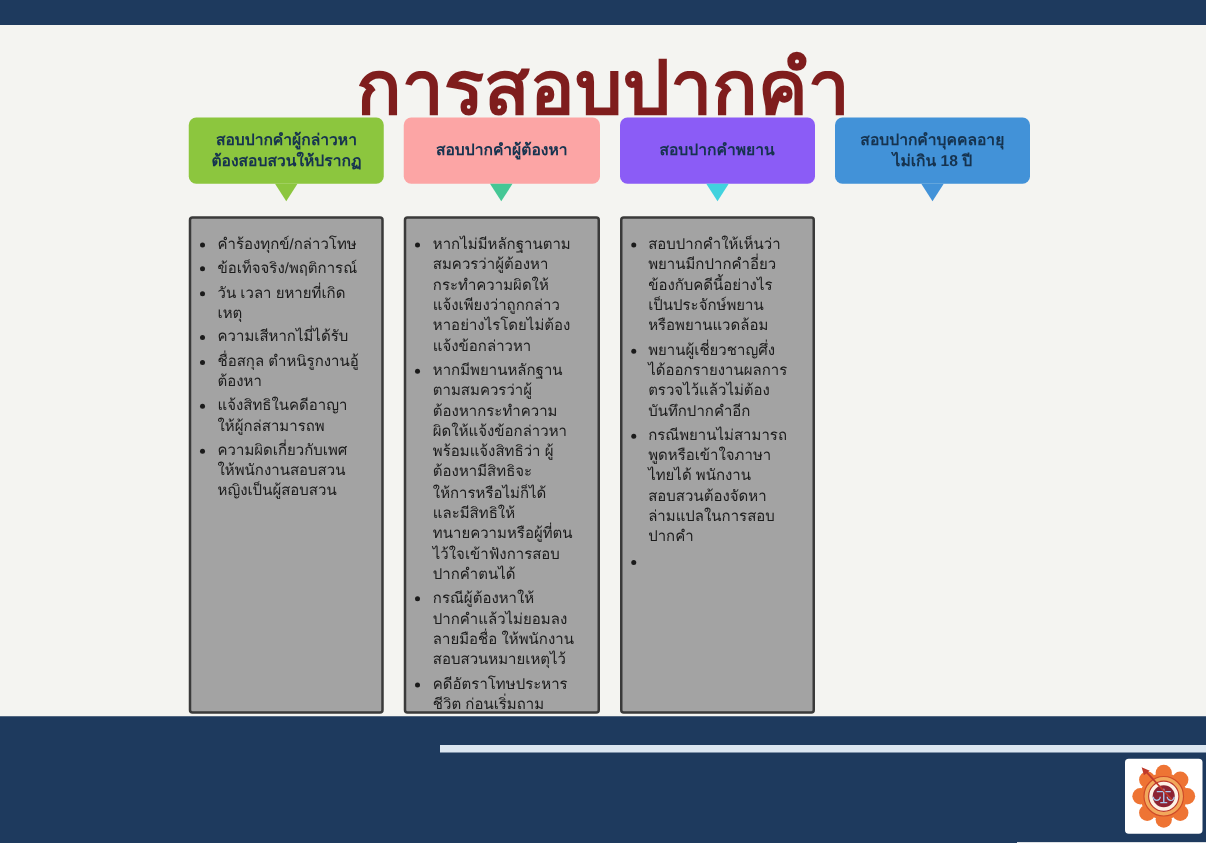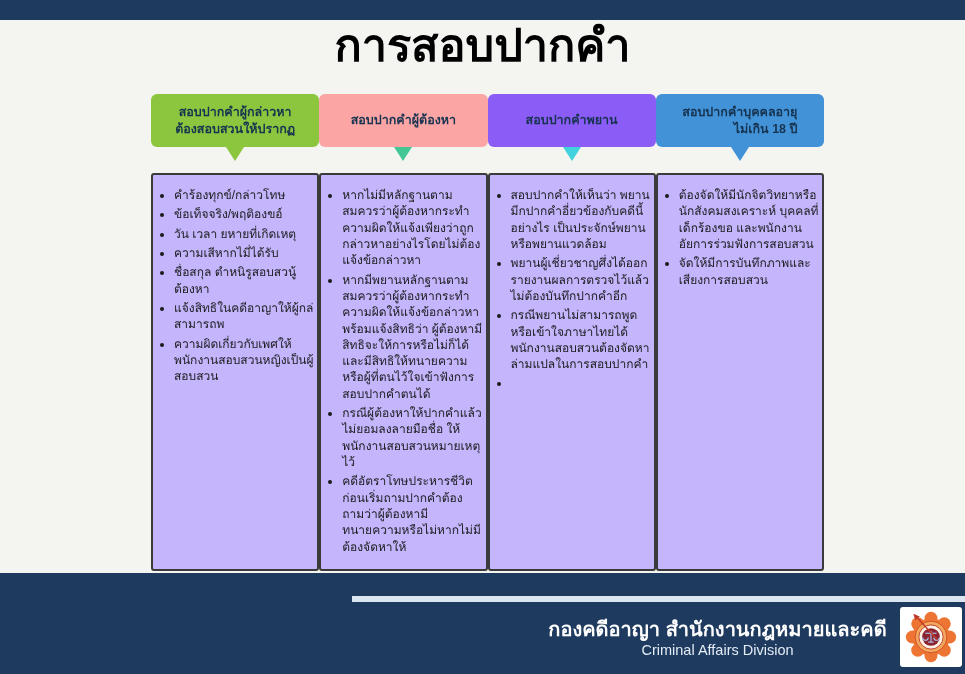--- a/index.html
+++ b/index.html
@@ -3,40 +3,40 @@
 <meta charset="utf-8">
 <style>
   html,body{margin:0;padding:0;}
   .page{
     position:relative;width:965px;height:674px;overflow:hidden;
     background:#f4f4f1;
     font-family:"Liberation Sans","DejaVu Sans",sans-serif;
   }
   .topbar{position:absolute;top:0;left:0;right:0;height:20px;background:#1e3a5e;}
   .title{
-    position:absolute;top:9px;left:0;right:0;margin:0;
-    text-align:center;font-size:45px;font-weight:800;color:#000000;
+    position:absolute;top:22px;left:0;right:0;margin:0;
+    text-align:center;font-size:60px;font-weight:800;color:#7f1d1d;
   }
-  .columns{position:absolute;left:151px;top:94px;width:673px;display:flex;}
+  .columns{position:absolute;left:151px;top:94px;width:673px;display:flex;gap:16px;}
   .column{flex:1 1 0;display:flex;flex-direction:column;min-width:0;}
   .col-header{
     min-height:53px;border-radius:6px;box-sizing:border-box;padding:4px 6px;
     display:flex;align-items:center;justify-content:center;text-align:center;
     font-weight:bold;font-size:12.5px;line-height:1.3;color:#16334f;
     white-space:pre-line;
   }
   .pointer{
     width:0;height:0;margin:0 auto;
     border-left:9px solid transparent;border-right:9px solid transparent;
     border-top:14px solid #000;
   }
   .content-box{
     margin-top:12px;height:398px;box-sizing:border-box;
-    background:#c4b5fd;border:2px solid #3a3a3a;border-radius:3px;
-    padding:12px 0 8px 0;overflow:hidden;
+    background:#a3a3a3;border:2px solid #3a3a3a;border-radius:3px;
+    padding:12px 16px 8px 0;overflow:hidden;
   }
   .bullets{margin:0;padding:0 2px 0 21px;font-size:12px;line-height:1.36;color:#1b1b1b;}
   .bullets li{margin-bottom:3px;}
   .footer{position:absolute;left:0;right:0;bottom:0;height:101px;background:#1e3a5e;}
   .footer-divider{position:absolute;left:352px;right:0;top:23px;height:6px;background:#dbe6f1;}
   .footer-text{position:absolute;left:485px;width:465px;top:44px;text-align:center;color:#ffffff;}
   .org-th{font-size:20px;font-weight:bold;line-height:24px;}
   .org-en{font-size:14.5px;line-height:19px;color:#e3ebf5;}
   .logo{
     position:absolute;left:900px;top:34px;width:62px;height:60px;
@@ -52,24 +52,24 @@
   <h1 class="title">การสอบปากคำ</h1>
 
   <div class="columns">
   <div class="column">
     <div class="col-header" style="background: rgb(140, 198, 62);">สอบปากคำผู้กล่าวหา
 ต้องสอบสวนให้ปรากฏ</div>
     <div class="pointer" style="border-top-color: rgb(140, 198, 62);"></div>
     <div class="content-box">
       <ul class="bullets">
             <li>คำร้องทุกข์/กล่าวโทษ</li>
-            <li>ข้อเท็จจริง/พฤติองขอ์</li>
+            <li>ข้อเท็จจริง/พฤติการณ์</li>
             <li>วัน เวลา ยหายที่เกิดเหตุ</li>
             <li>ความเสีหากไมี่ได้รับ</li>
-            <li>ชื่อสกุล ตำหนิรูสอบสวนู้ต้องหา</li>
+            <li>ชื่อสกุล ตำหนิรูกงานอู้ต้องหา</li>
             <li>แจ้งสิทธิในคดีอาญาให้ผู้กล่สามารถพ</li>
             <li>ความผิดเกี่ยวกับเพศให้พนักงานสอบสวนหญิงเป็นผู้สอบสวน</li>
           </ul>
     </div>
   </div>
 
   <div class="column">
     <div class="col-header" style="background: #fca5a5;">สอบปากคำผู้ต้องหา</div>
     <div class="pointer" style="border-top-color: rgb(69, 199, 149);"></div>
     <div class="content-box">
@@ -89,38 +89,28 @@
       <ul class="bullets">
             <li>สอบปากคำให้เห็นว่า พยานมีกปากคำอี่ยวข้องกับคดีนี้อย่างไร เป็นประจักษ์พยานหรือพยานแวดล้อม</li>
             <li>พยานผู้เชี่ยวชาญศึ่งได้ออกรายงานผลการตรวจไว้แล้วไม่ต้องบันทึกปากคำอีก</li>
             <li>กรณีพยานไม่สามารถพูดหรือเข้าใจภาษาไทยได้ พนักงานสอบสวนต้องจัดหาล่ามแปลในการสอบปากคำ</li>
             <li></li>
           </ul>
     </div>
   </div>
 
   <div class="column">
-    <div class="col-header" style="background: rgb(66, 146, 216); text-align: right;">สอบปากคำบุคคลอายุ
+    <div class="col-header" style="background: rgb(66, 146, 216);">สอบปากคำบุคคลอายุ
 ไม่เกิน 18 ปี</div>
     <div class="pointer" style="border-top-color: rgb(66, 146, 216);"></div>
-    <div class="content-box">
-      <ul class="bullets">
-            <li>ต้องจัดให้มีนักจิตวิทยาหรือนักสังคมสงเคราะห์ บุคคลที่เด็กร้องขอ และพนักงานอัยการร่วมฟังการสอบสวน</li>
-            <li>จัดให้มีการบันทึกภาพและเสียงการสอบสวน</li>
-          </ul>
-    </div>
   </div>
 </div>
 
   <div class="footer">
     <div class="footer-divider"></div>
-    <div class="footer-text">
-      <div class="org-th">กองคดีอาญา สำนักงานกฎหมายและคดี</div>
-      <div class="org-en">Criminal Affairs Division</div>
-    </div>
     <div class="logo">
       <svg width="56" height="54" viewBox="0 0 60 58">
 
         <g fill="#ee7434">
           <circle cx="30" cy="9" r="7"></circle>
             <circle cx="30" cy="49" r="7"></circle>
           <circle cx="10" cy="29" r="7"></circle>
             <circle cx="50" cy="29" r="7"></circle>
           <circle cx="15.8" cy="14.8" r="7"></circle>
             <circle cx="44.2" cy="14.8" r="7"></circle>

